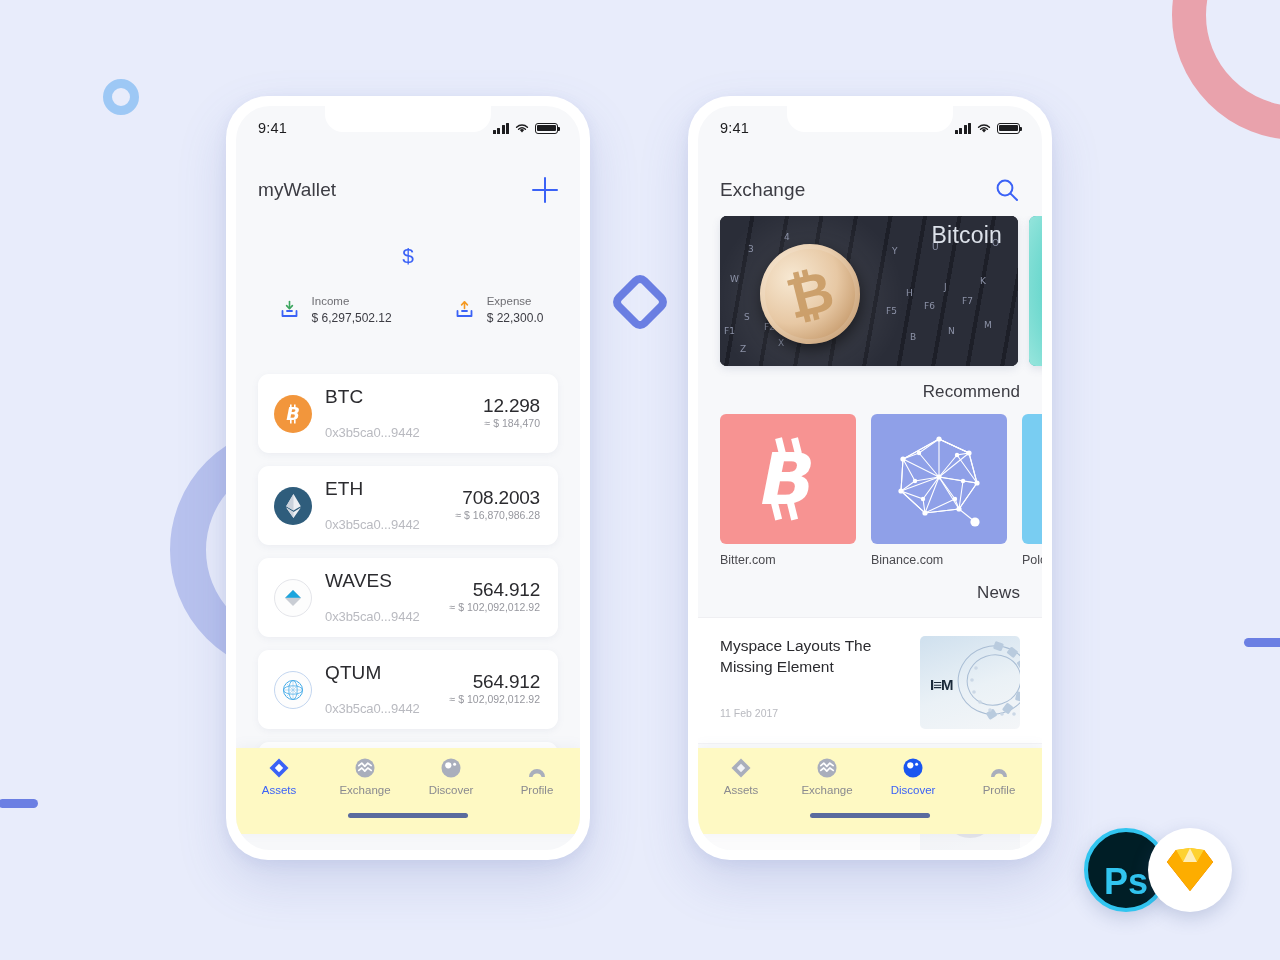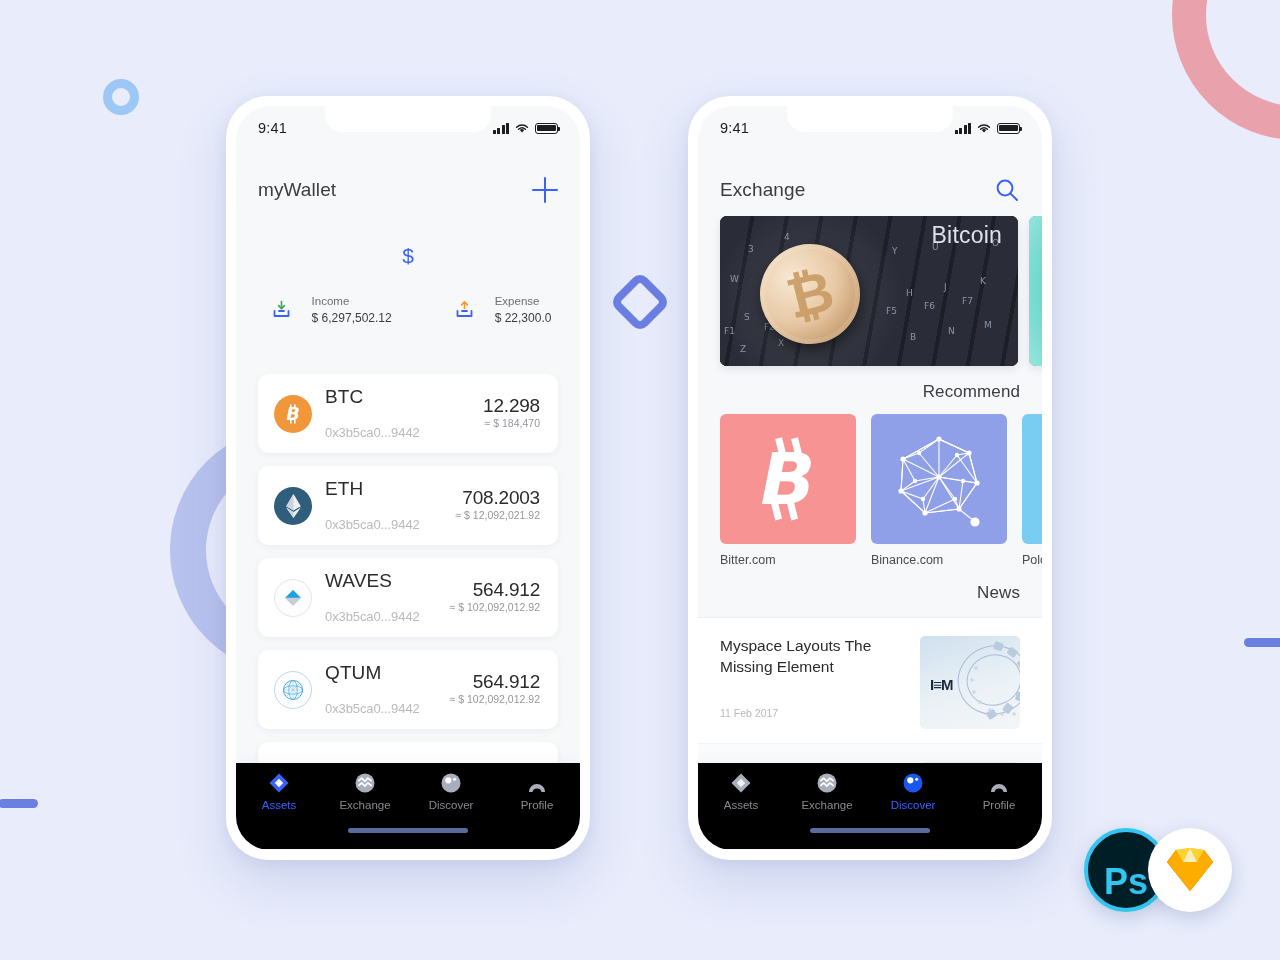--- a/index.html
+++ b/index.html
@@ -141,21 +141,21 @@
     font-size: 43px; color: #3B62F6; font-weight: bold;
     letter-spacing: -1.2px; line-height: 1;
     text-shadow: 0 8px 16px rgba(59,98,246,0.24);
   }
 
   .inout {
     display: flex; justify-content: center; gap: 62px;
     margin-top: 26px;
     padding-left: 6px;
   }
-  .inout-item { display: flex; align-items: center; gap: 20px; }
+  .inout-item { display: flex; align-items: center; gap: 12px; }
   .inout-text { text-align: left; }
   .inout-label { font-size: 11.5px; color: #6E6E73; line-height: 1.35; }
   .inout-value { font-size: 12px; color: #3C3C43; line-height: 1.35; }
 
   
   .asset-list {
     position: absolute; top: 268px; left: 0; right: 0; bottom: 0;
     padding: 0 22px;
   }
   .asset-card {
@@ -178,23 +178,23 @@
   .coin-sym { font-size: 19px; color: #2B2B2F; line-height: 1.12; letter-spacing: .1px; }
   .coin-addr { font-size: 13px; color: #B9BAC0; line-height: 1.25; letter-spacing: -.1px; margin-top: 17px; }
   .coin-amt-wrap { text-align: right; flex: 0 0 auto; }
   .coin-amt { font-size: 19px; color: #2B2B2F; line-height: 1.12; letter-spacing: -.2px; }
   .coin-fiat { font-size: 10.5px; color: #96979E; line-height: 1.5; }
 
   .asset-card.partial { height: 40px; overflow: hidden; }
 
   
   .tabbar {
-    position: absolute; left: 0; right: 0; bottom: 1px;
+    position: absolute; left: 0; right: 0; bottom: 16px;
     height: 86px;
-    background: #000000;
+    background: #fef9c3;
     z-index: 22;
     box-shadow: 0 -2px 12px rgba(120,130,170,0.07);
   }
   .tabs { display: flex; height: 56px; padding-top: 9px; }
   .tab {
     flex: 1; display: flex; flex-direction: column;
     align-items: center; gap: 5px; cursor: pointer;
   }
   .tab-label { font-size: 11.5px; color: #8A8A90; }
   .tab.active .tab-label { color: #3B62F6; }
@@ -390,21 +390,21 @@
             <path d="M8.5 18.9 L1.2 14.6 L8.5 25 L15.8 14.6 Z" fill="#EDEFF3"></path>
             <path d="M8.5 18.9 L1.2 14.6 L8.5 25 Z" fill="#CBD2DC"></path>
           </svg>
         </div>
         <div class="coin-meta">
           <div class="coin-sym">ETH</div>
           <div class="coin-addr">0x3b5ca0...9442</div>
         </div>
         <div class="coin-amt-wrap">
           <div class="coin-amt">708.2003</div>
-          <div class="coin-fiat">≈ $ 12,092,021.92</div>
+          <div class="coin-fiat">≈ $ 16,870,986.28</div>
         </div>
       </div>
 
       <div class="asset-card">
         <div class="coin-icon" style="background:#FDFDFD;border:1px solid #E4E5EA">
           <svg width="24" height="24" viewBox="0 0 24 24">
             <path d="M12 4 L20 12 L12 20 L4 12 Z" fill="#C9CDD4"></path>
             <path d="M12 4 L20 12 L12 20 L4 12 Z" fill="#1BA5DE" clip-path="inset(0 0 52% 0)"></path>
           </svg>
         </div>

